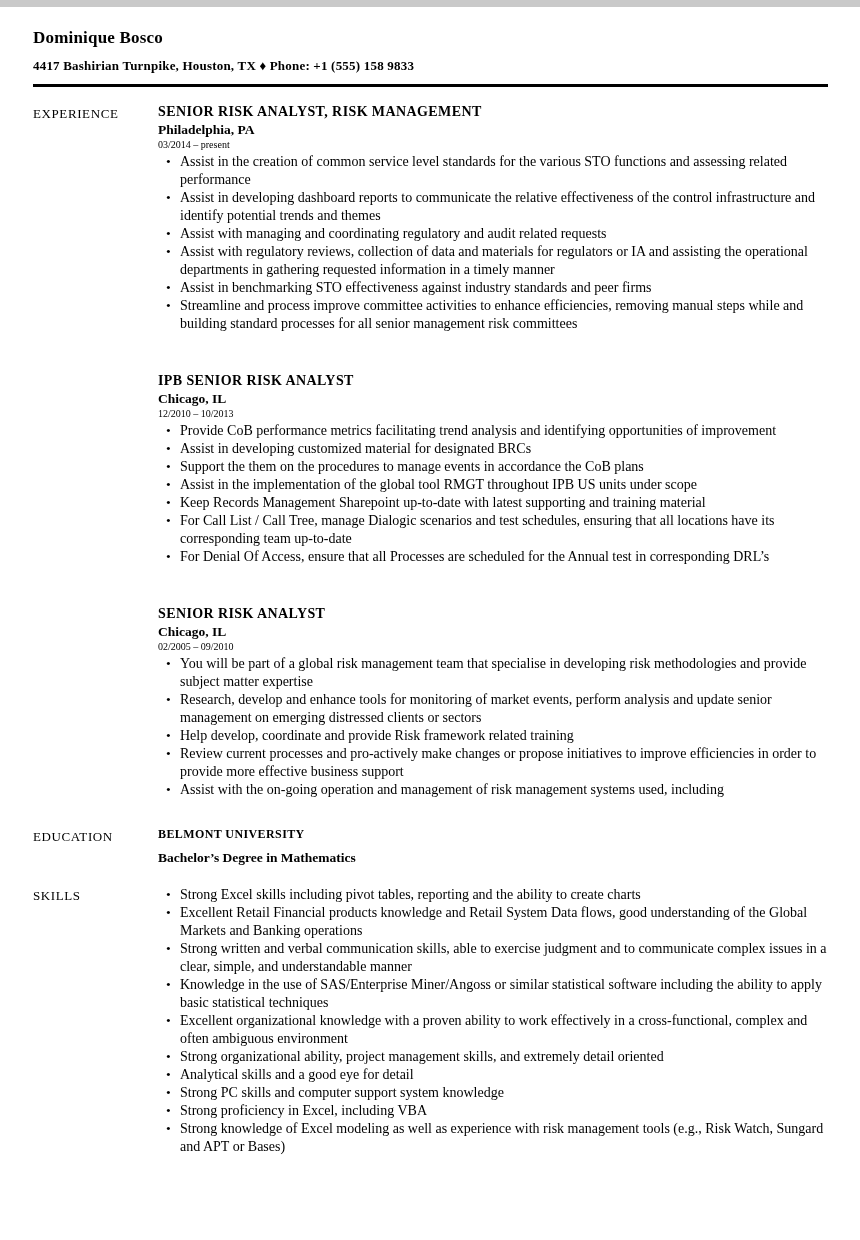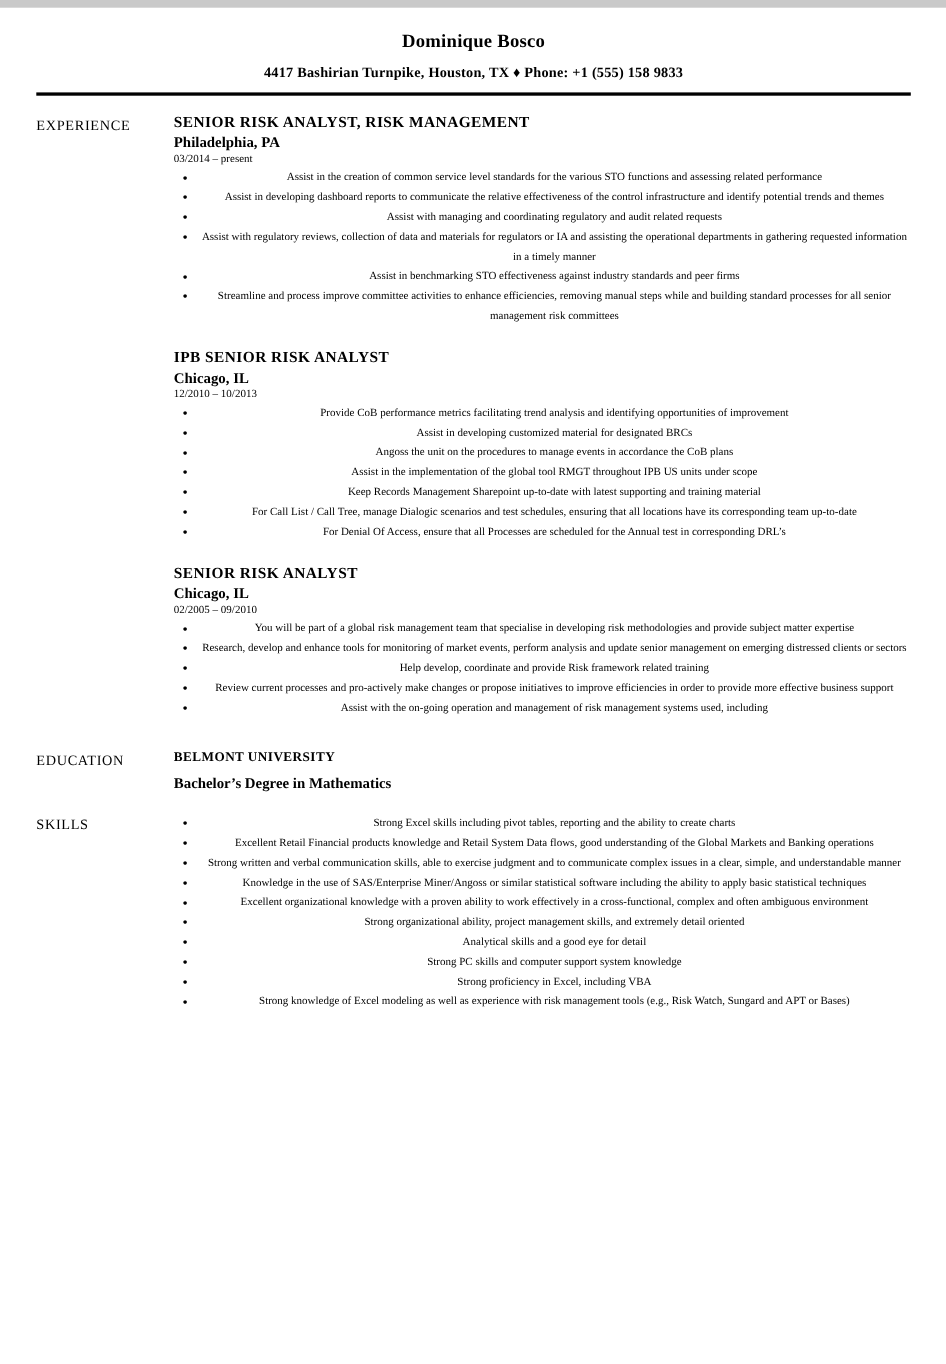--- a/index.html
+++ b/index.html
@@ -15,21 +15,21 @@
   }
   .edge-top {
     height: 7px;
     width: 100%;
     background: #c9c9c9;
   }
   .page {
     padding: 12px 32px 0 33px;
   }
   
-  .resume-header { text-align: center; }
+  .resume-header { }
   .name {
     font-size: 17px;
     font-weight: bold;
     letter-spacing: 0.2px;
     margin-top: 9px;
   }
   .contact {
     font-size: 13px;
     font-weight: bold;
     margin-top: 10px;
@@ -50,21 +50,21 @@
   .section-experience { margin-top: 17px; }
   .section-education  { margin-top: 28px; }
   .section-skills     { margin-top: 20px; }
   .section-label {
     font-size: 13px;
     letter-spacing: 0.6px;
     padding-top: 2px;
     white-space: nowrap;
   }
   
-  .job + .job { margin-top: 21px; }
+  .job + .job { margin-top: 40px; }
   .job-title {
     font-size: 14px;
     font-weight: bold;
     letter-spacing: 0.4px;
   }
   .job-location {
     font-size: 13.5px;
     font-weight: bold;
     margin-top: 2px;
   }
@@ -73,23 +73,22 @@
     margin-top: 1px;
     margin-bottom: 3px;
   }
   
   ul.bullets {
     list-style: none;
   }
   ul.bullets li {
     position: relative;
     padding-left: 22px;
-    font-size: 10px;
+    font-size: 14px;
     line-height: 18px;
-    text-align: center;
   }
   ul.bullets li::before {
     content: "\2022";
     position: absolute;
     left: 8px;
     top: 0;
     font-size: 13.5px;
   }
   
   .school {
@@ -145,21 +144,21 @@
         <div class="job">
           <div class="job-title">IPB SENIOR RISK ANALYST</div>
           <div class="job-location">Chicago, IL</div>
           <div class="job-dates">12/2010 – 10/2013</div>
           <ul class="bullets">
 
               <li>Provide CoB performance metrics facilitating trend analysis and identifying opportunities of improvement</li>
 
               <li>Assist in developing customized material for designated BRCs</li>
 
-              <li>Angoss the unit on the procedures to manage events in accordance the CoB plans</li>
+              <li>Support the them on the procedures to manage events in accordance the CoB plans</li>
 
               <li>Assist in the implementation of the global tool RMGT throughout IPB US units under scope</li>
 
               <li>Keep Records Management Sharepoint up-to-date with latest supporting and training material</li>
 
               <li>For Call List / Call Tree, manage Dialogic scenarios and test schedules, ensuring that all locations have its corresponding team up-to-date</li>
 
               <li>For Denial Of Access, ensure that all Processes are scheduled for the Annual test in corresponding DRL’s</li>
             </ul>
         </div>

